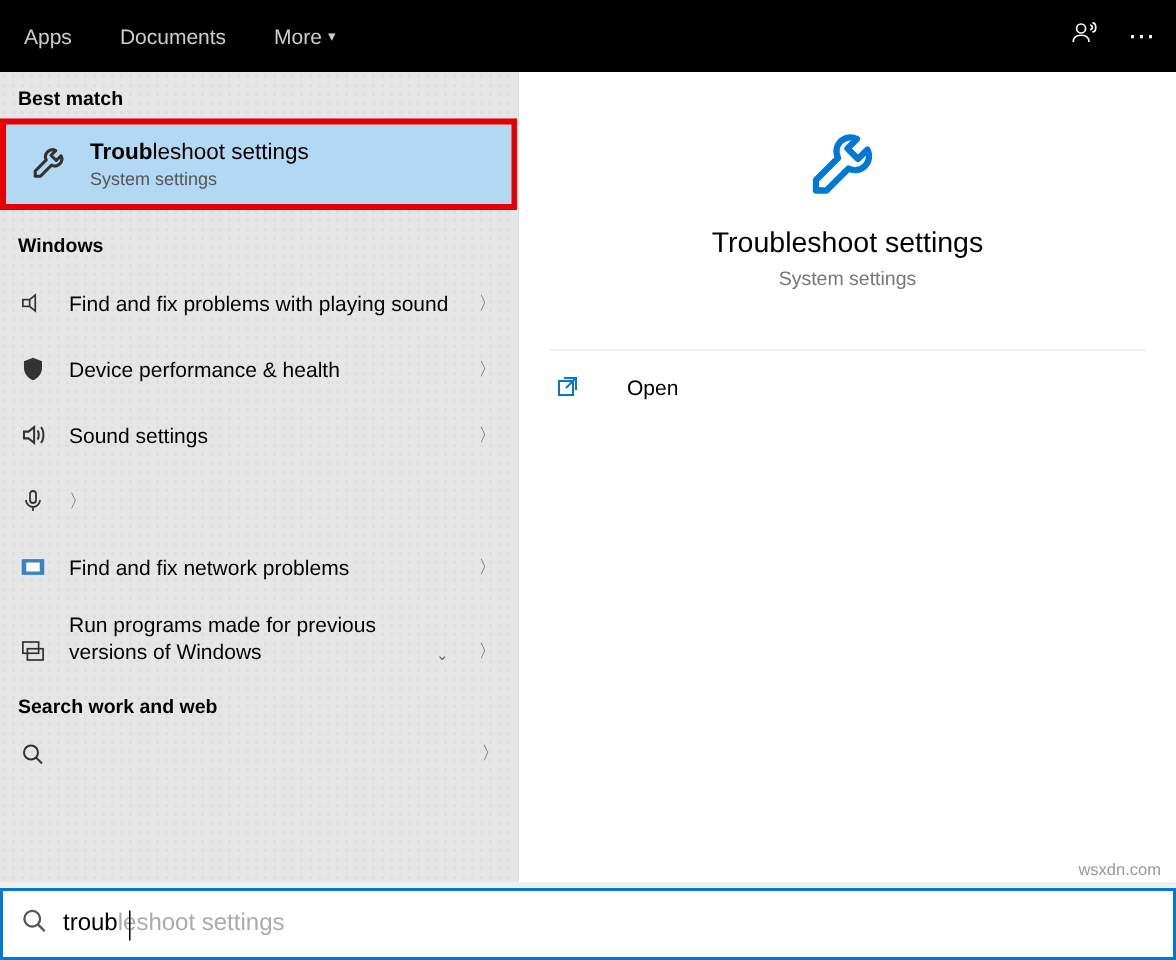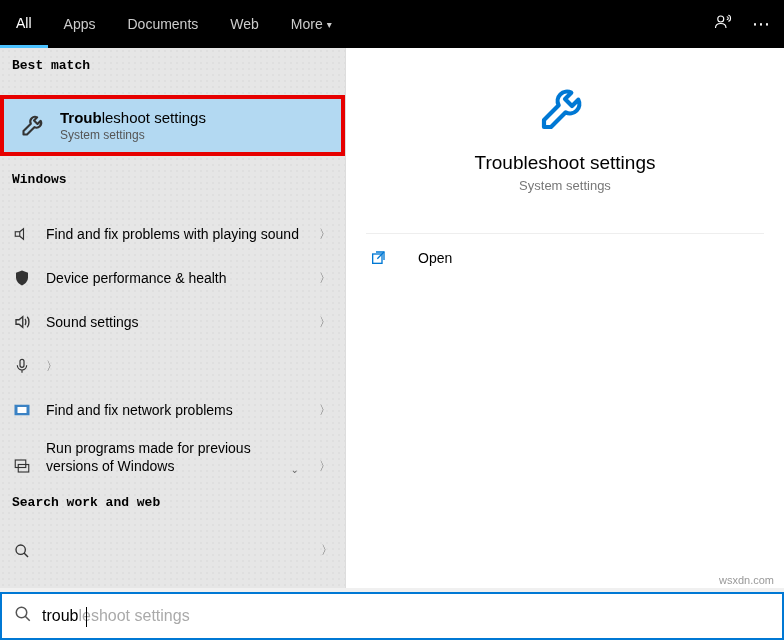--- a/index.html
+++ b/index.html
@@ -7,21 +7,21 @@
     .header { height: 48px; background: #000; display: flex; align-items: center; color: #fff; padding: 0 0 0 0; position: relative; }
     .tab { height: 48px; padding: 0 16px; display: flex; align-items: center; font-size: 14px; cursor: pointer; color: #ccc; }
     .tab.active { color: #fff; border-bottom: 3px solid #4cc2ff; }
     .tab .chev { margin-left: 4px; font-size: 10px; }
     .header-right { position: absolute; right: 12px; display: flex; align-items: center; gap: 20px; }
     .header-icon { color: #fff; font-size: 16px; cursor: pointer; }
     .more-dots { color: #fff; font-size: 18px; letter-spacing: 2px; cursor: pointer; }
     .content { display: flex; height: 540px; }
     .left { width: 345px; background: #e6e6e6; background-image: radial-gradient(circle, rgba(0,0,0,0.03) 1px, transparent 1px); background-size: 6px 6px; overflow-y: auto; }
     .right { flex: 1; background: #fff; padding-top: 30px; border-left: 1px solid #ddd; }
-    .section-header { font-size: 13px; font-weight: 600; padding: 10px 12px 22px; color: #000; font-family: Liberation Mono, monospace; }
+    .section-header { font-size: 13px; font-weight: 600; padding: 10px 12px 6px; color: #000; }
     .best-match { border: 4px solid #e60000; background: #b3d9f2; padding: 10px 16px; display: flex; align-items: center; gap: 12px; cursor: pointer; margin: 0 0 6px 0; }
     .best-match-icon svg { width: 28px; height: 28px; }
     .best-match-text .title { font-size: 15px; color: #000; }
     .best-match-text .title b { font-weight: 600; }
     .best-match-text .sub { font-size: 12px; color: #555; margin-top: 2px; }
     .setting-item { display: flex; align-items: flex-end; padding: 10px 12px; gap: 14px; cursor: pointer; min-height: 44px; }
     .setting-item .item-icon { width: 20px; display: flex; justify-content: center; }
     .setting-item .label { flex: 1; font-size: 14px; color: #000; line-height: 1.3; }
     .setting-item .chev-right { color: #666; font-size: 12px; padding-right: 2px; }
     .setting-item .chev-down { color: #666; font-size: 10px; margin-left: -8px; margin-right: 6px; }
@@ -42,24 +42,22 @@
     .search-bar svg { width: 18px; height: 18px; }
     .search-input-wrap { font-size: 16px; position: relative; }
     .typed { color: #000; }
     .suggest { color: #aaa; }
     .cursor-bar { position: absolute; width: 1px; height: 20px; background: #000; left: 44px; top: 0px; }
   </style>
 </head>
 <body>
 
 <div class="header">
-  <div class="tab active">All</div>
   <div class="tab">Apps</div>
   <div class="tab">Documents</div>
-  <div class="tab">Web</div>
   <div class="tab">
       <span>More</span>
       <span class="chev">▾</span>
     </div>
   <div class="header-right">
     <span class="header-icon">
       <svg width="18" height="18" viewBox="0 0 24 24" fill="none" stroke="#fff" stroke-width="1.5">
           <circle cx="9" cy="8" r="4"></circle>
           <path d="M2 20c0-4 3-6 7-6s7 2 7 6"></path>
           <path d="M17 5c1 0 2 1 2 2s-1 2-2 2"></path>

